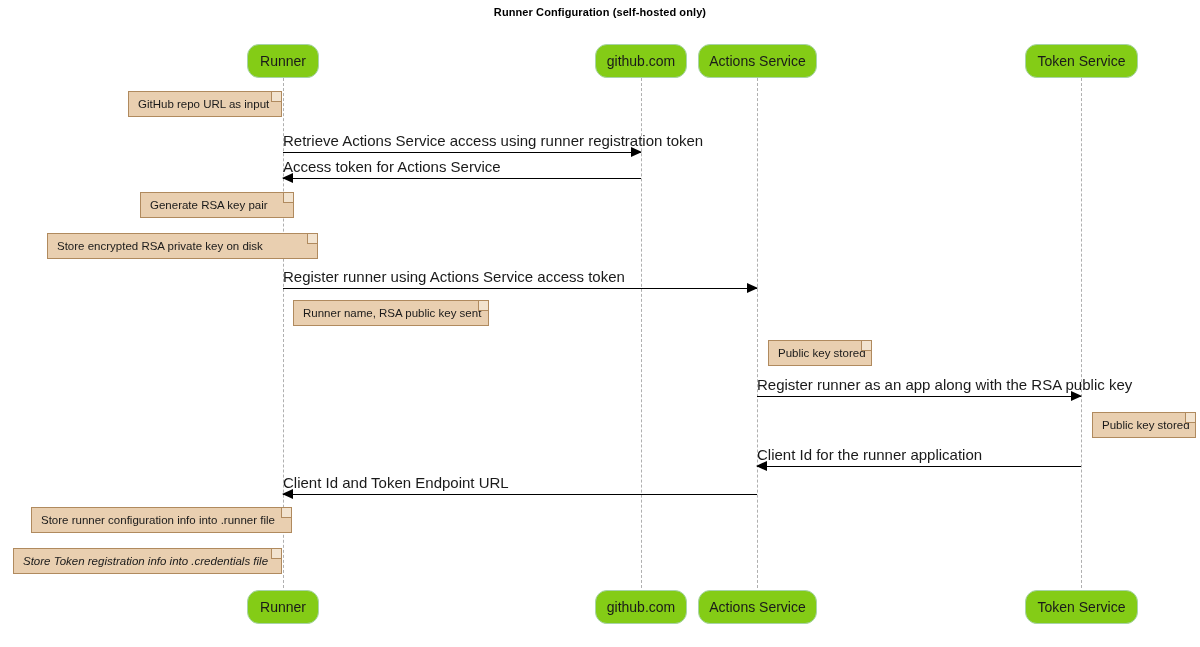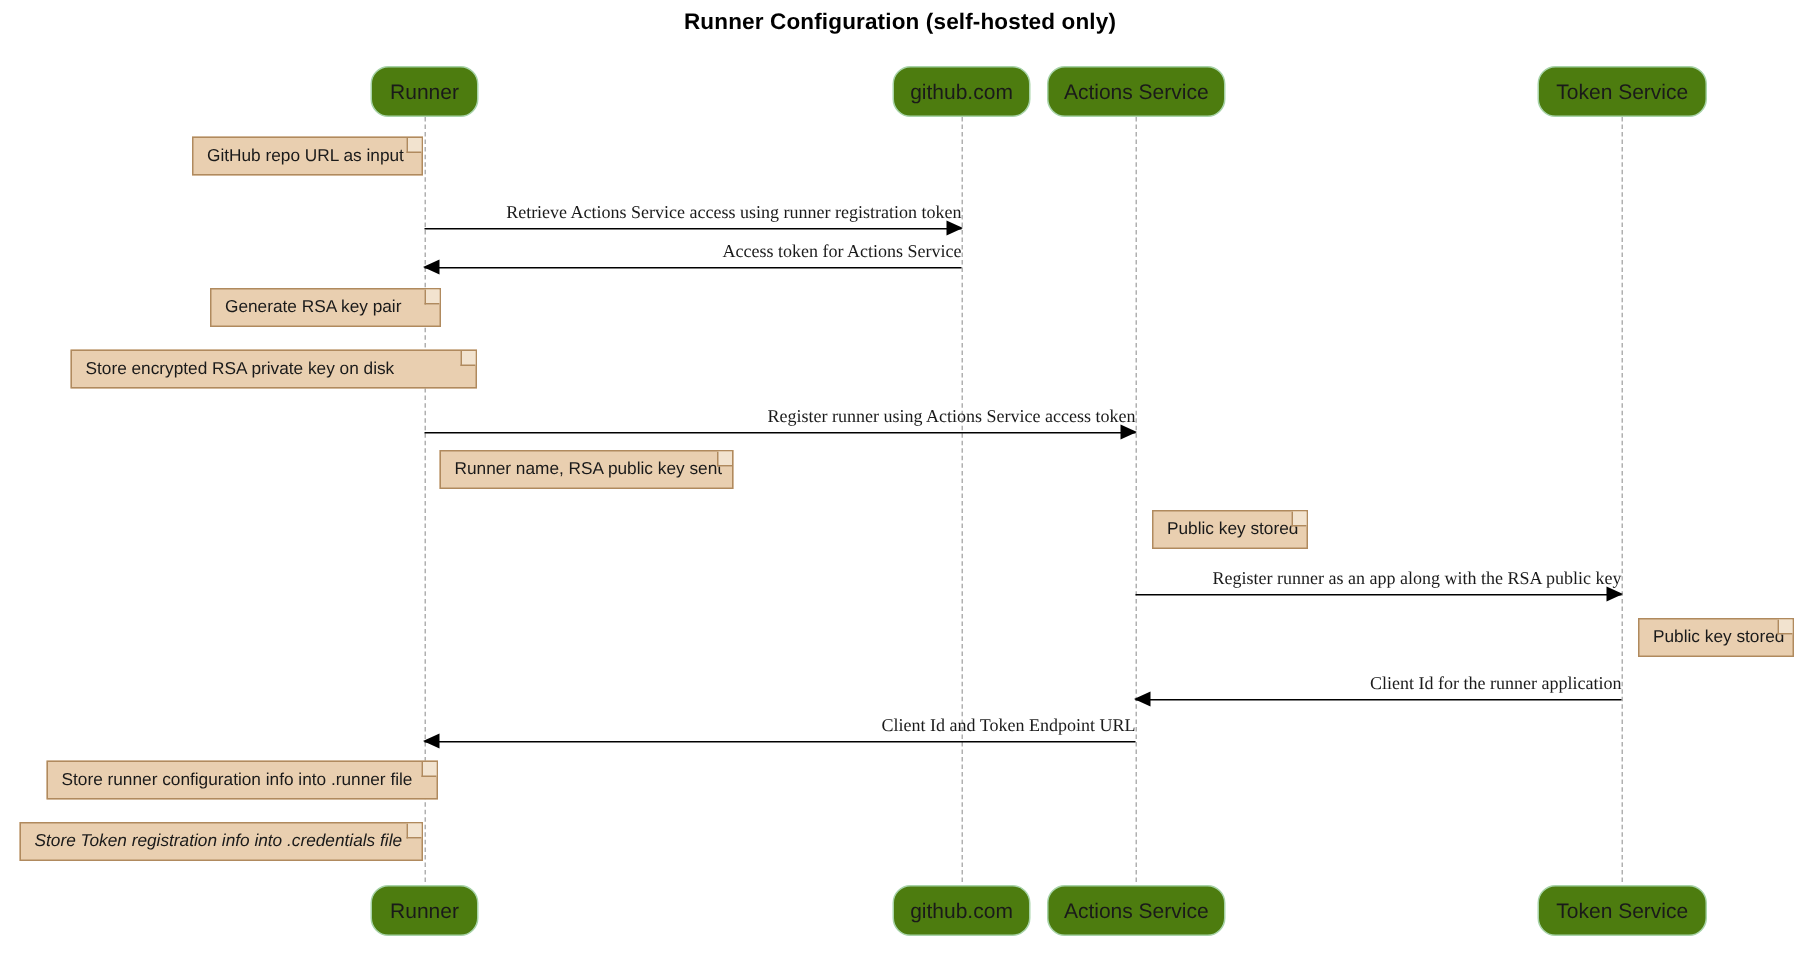--- a/index.html
+++ b/index.html
@@ -17,36 +17,36 @@
     height: 647px;
     overflow: hidden;
     background: #ffffff;
   }
   #title {
     position: absolute;
     left: 0;
     top: 6px;
     width: 1200px;
     text-align: center;
-    font-size: 15px;
+    font-size: 11px;
     font-weight: bold;
     letter-spacing: 0.1px;
   }
   .lifeline {
     position: absolute;
     width: 0;
     border-left: 1px dashed #b0b0b0;
     top: 78px;
     height: 510px;
   }
   .participant {
     position: absolute;
     height: 34px;
     box-sizing: border-box;
-    background: #4d7c0f;
+    background: #84cc16;
     border: 1px solid #a7d3a8;
     border-radius: 12px;
     display: flex;
     align-items: center;
     justify-content: center;
     font-size: 14px;
     color: #1a1a1a;
     white-space: nowrap;
     padding: 0 12px;
   }
@@ -98,25 +98,24 @@
     border-left: 11px solid #000000;
   }
   .msg.to-left .head {
     left: -1px;
     border-right: 11px solid #000000;
   }
   .msg .label {
     position: absolute;
     bottom: 3px;
     width: 100%;
-    text-align: right;
-    font-size: 12px;
+    text-align: left;
+    font-size: 15px;
     color: #1a1a1a;
     white-space: nowrap;
-    font-family: Liberation Serif, serif;
   }
 </style>
 </head>
 <body>
 
 <div id="diagram">
 
   <div id="title">Runner Configuration (self-hosted only)</div>
 
   <div class="lifeline" style="left:283px;"></div>

